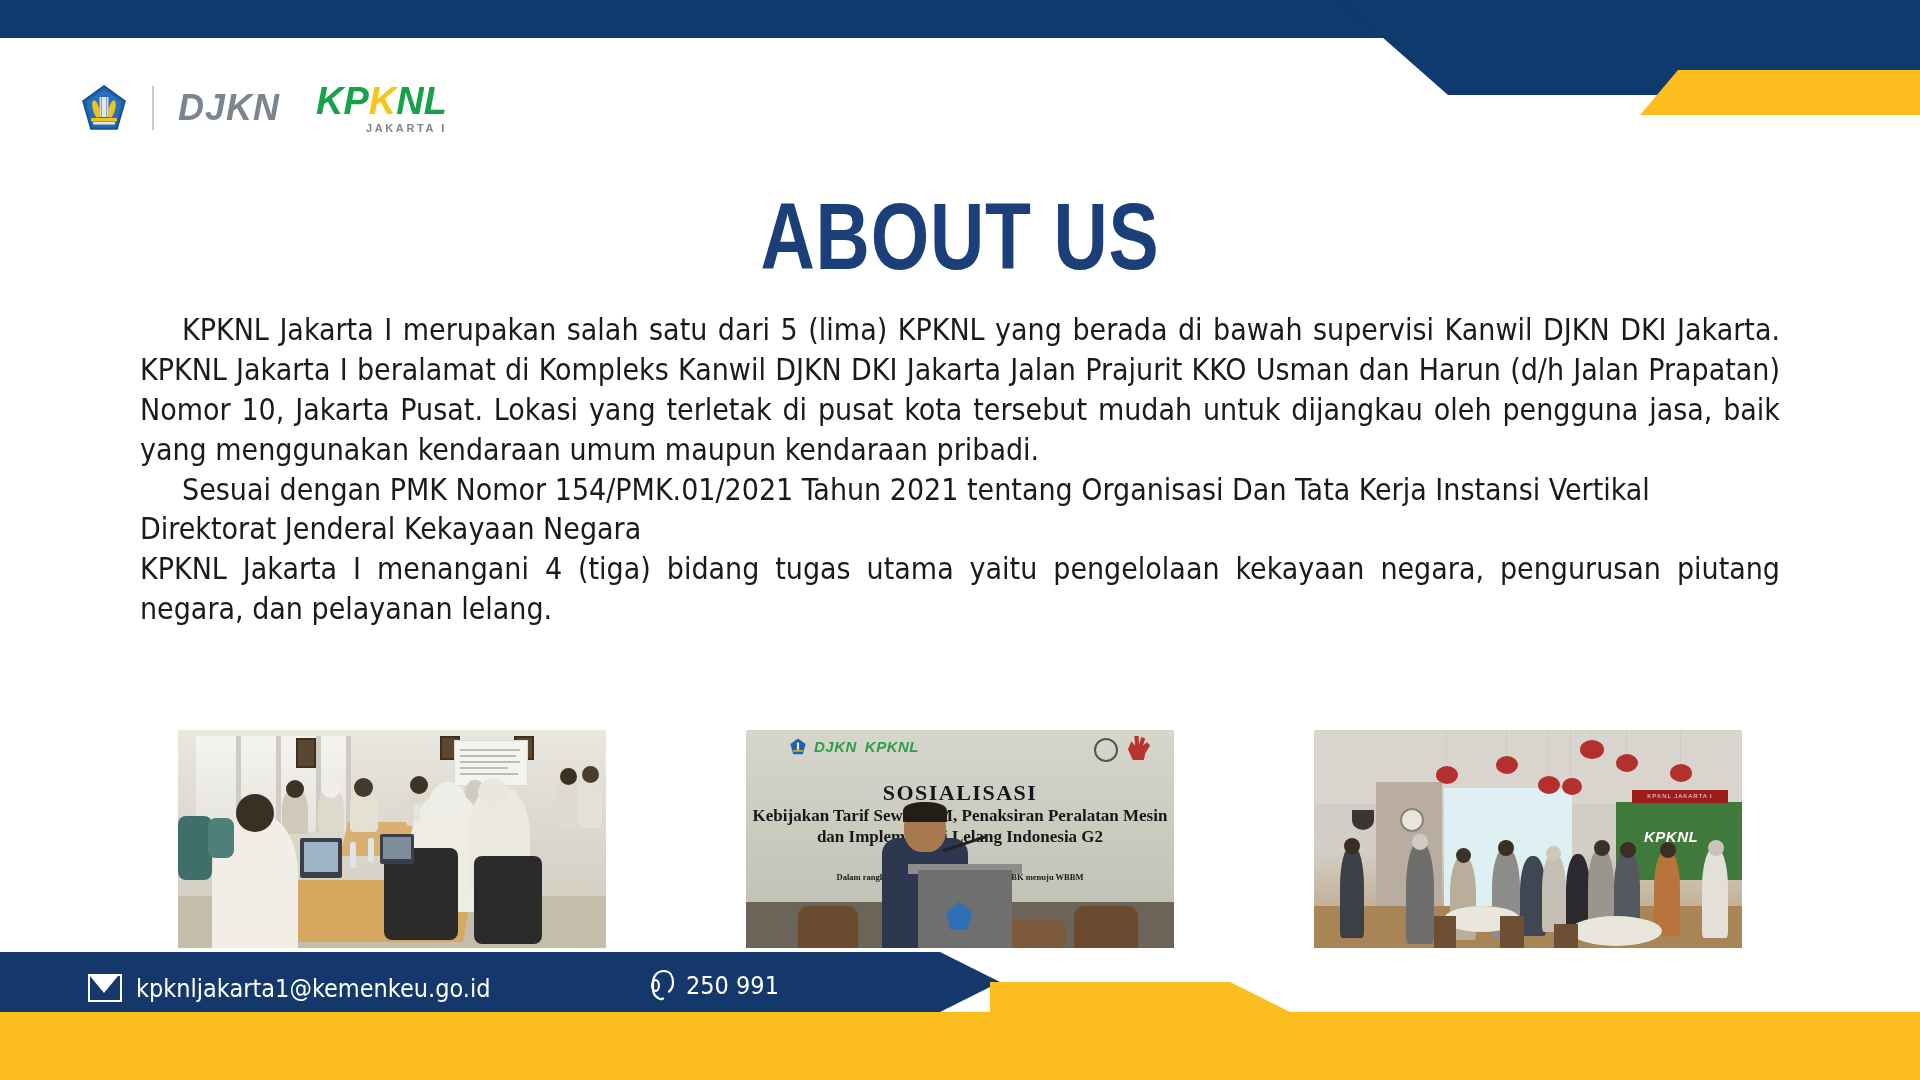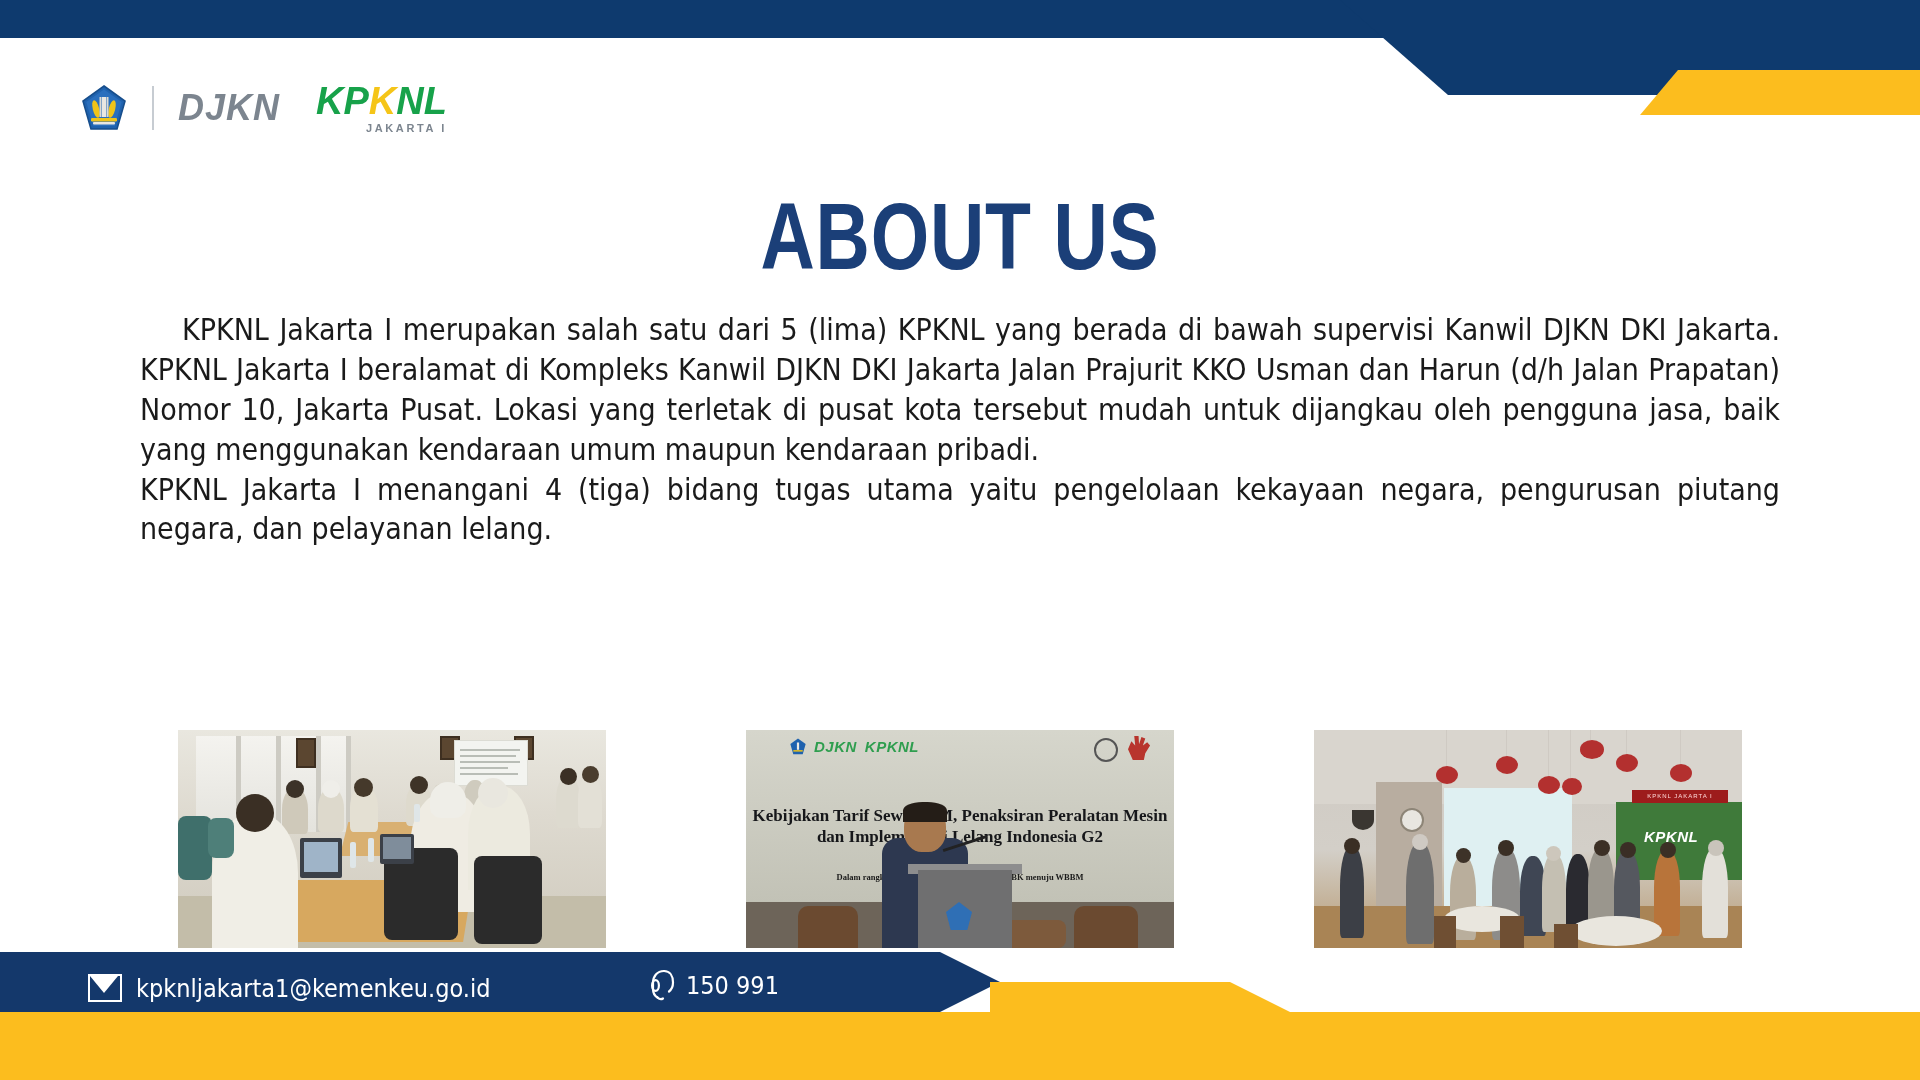--- a/index.html
+++ b/index.html
@@ -191,20 +191,21 @@
     <div class="kpknl-block">
       <div class="kpknl-word"><span>KP</span><span class="accent">K</span><span>NL</span></div>
       <div class="kpknl-sub">JAKARTA I</div>
     </div>
   </div>
 
   <div class="page-title">ABOUT US</div>
 
   <div class="body-copy">
     <p class="indent">KPKNL Jakarta I merupakan salah satu dari 5 (lima) KPKNL yang berada di bawah supervisi Kanwil DJKN DKI Jakarta. KPKNL Jakarta I beralamat di Kompleks Kanwil DJKN DKI Jakarta Jalan Prajurit KKO Usman dan Harun (d/h Jalan Prapatan) Nomor 10, Jakarta Pusat. Lokasi yang terletak di pusat kota tersebut mudah untuk dijangkau oleh pengguna jasa, baik yang menggunakan kendaraan umum maupun kendaraan pribadi.</p>
+    <p class="indent nojust">Sesuai dengan PMK Nomor 154/PMK.01/2021 Tahun 2021 tentang Organisasi Dan Tata Kerja Instansi Vertikal Direktorat Jenderal Kekayaan Negara</p>
     <p>KPKNL Jakarta I menangani 4 (tiga) bidang tugas utama yaitu pengelolaan kekayaan negara, pengurusan piutang negara, dan pelayanan lelang.</p>
   </div>
 
   <div class="photo-strip">
 
     <div class="photo p1">
       <div class="window"></div>
       <div class="wbar" style="left:58px"></div>
         <div class="wbar" style="left:98px"></div>
       <div class="wbar" style="left:138px"></div>
@@ -267,20 +268,21 @@
         <svg class="blogo" viewBox="0 0 44 46">
           <path d="M22 1 L43 16 L35 44 L9 44 L1 16 Z" fill="#1f62ae"></path>
           <rect x="19" y="12" width="6" height="20" fill="#eceae4"></rect>
           <rect x="9" y="33" width="26" height="4" fill="#f0c419"></rect>
         </svg>
         <span class="bdjkn">DJKN</span>
         <span class="bkpknl">KPKNL</span>
       </div>
       <div class="bseal"></div>
       <div class="bhand"></div>
+      <div class="t1">SOSIALISASI</div>
       <div class="t2">Kebijakan Tarif Sewa ATM, Penaksiran Peralatan Mesin dan Implementasi Lelang Indonesia G2</div>
       <div class="t3">Dalam rangka keberlanjutan Zona Integritas WBK menuju WBBM</div>
       <div class="t4">Februari 2026</div>
       <div class="floor2"></div>
       <div class="chairw" style="left:52px;top:176px;width:60px;height:42px;border-radius:10px 10px 0 0;"></div>
       <div class="chairw" style="left:328px;top:176px;width:64px;height:42px;border-radius:10px 10px 0 0;"></div>
       <div class="chairw" style="left:228px;top:190px;width:92px;height:28px;border-radius:8px;background:#7d5a3c"></div>
       <div class="speaker-body"></div>
       <div class="speaker-head"></div>
       <div class="speaker-hair"></div>
@@ -355,16 +357,16 @@
 
   <div class="contact phone">
     <span class="head-ico">
       <svg viewBox="0 0 32 34" width="32" height="34">
         <path d="M16 3 C9 3 5 8.5 5 15 L5 21 C5 25 7 28 9.5 29.5" fill="none" stroke="#ffffff" stroke-width="2.2" stroke-linecap="round"></path>
         <path d="M16 3 C22 3 25 8 25 14.5 C25 19 23 22 21 23.5" fill="none" stroke="#ffffff" stroke-width="2.2" stroke-linecap="round"></path>
         <ellipse cx="7.5" cy="17.5" rx="3.4" ry="5.4" fill="none" stroke="#ffffff" stroke-width="2.2"></ellipse>
         <path d="M9.5 29.5 C11 31 13.5 31.5 15 30.5" fill="none" stroke="#ffffff" stroke-width="2.2" stroke-linecap="round"></path>
       </svg>
     </span>
-    <span>150 991</span>
+    <span>250 991</span>
   </div>
 
 </div>
 
 </body></html>

